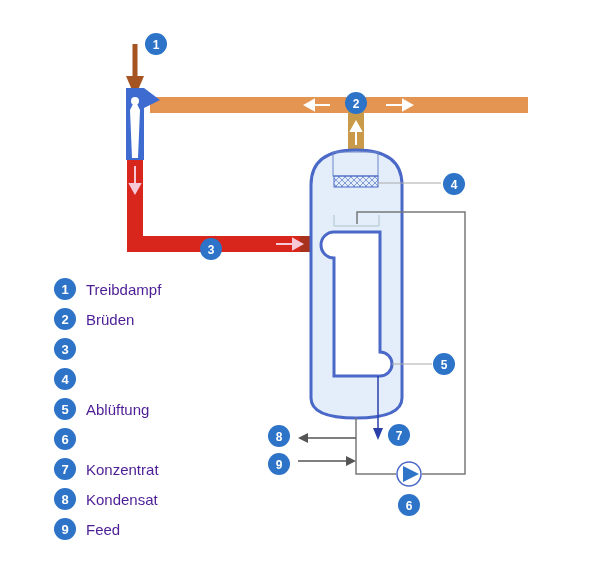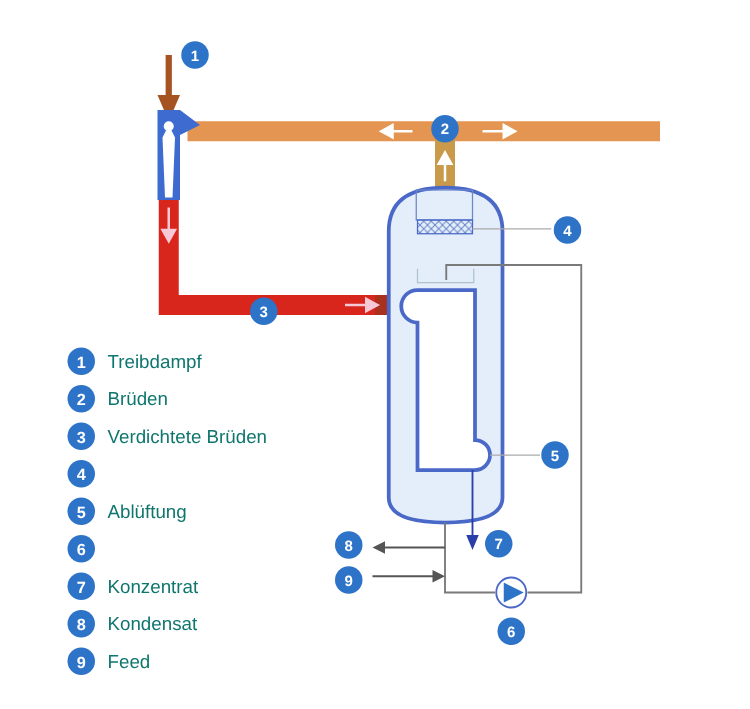--- a/index.html
+++ b/index.html
@@ -5,21 +5,21 @@
   html, body { margin: 0; padding: 0; background: #ffffff; }
   body { width: 600px; height: 567px; position: relative; overflow: hidden;
          font-family: "Liberation Sans", "DejaVu Sans", sans-serif; }
   #diagram { position: absolute; left: 0; top: 0; }
   .badge-text { font-family: "Liberation Sans", sans-serif; font-size: 12px; fill: #ffffff; font-weight: bold; }
   .legend { position: absolute; left: 54px; top: 274px; }
   .legend-item { display: flex; align-items: center; height: 30px; }
   .legend-badge { width: 22px; height: 22px; border-radius: 50%; background: #2d73c8;
                   color: #fff; font-size: 13px; display: flex; align-items: center; justify-content: center;
                   font-weight: bold; }
-  .legend-label { margin-left: 10px; font-size: 15px; color: #0f766e; text-align: center; }
+  .legend-label { margin-left: 10px; font-size: 15px; color: #4c1d95; text-align: center; }
 </style>
 </head>
 <body>
 
 <svg id="diagram" width="600" height="567" viewBox="0 0 600 567">
   <defs>
     <pattern id="hatch" width="6" height="6" patternUnits="userSpaceOnUse">
       <path d="M0,6 L6,0 M0,0 L6,6" stroke="#6b86c9" stroke-width="0.8"></path>
     </pattern>
   </defs>
@@ -139,21 +139,20 @@
   <div class="legend-item">
       <span class="legend-badge">1</span>
       <span class="legend-label">Treibdampf</span>
     </div>
   <div class="legend-item">
       <span class="legend-badge">2</span>
       <span class="legend-label">Brüden</span>
     </div>
   <div class="legend-item">
       <span class="legend-badge">3</span>
-      <span class="legend-label">Verdichtete Brüden</span>
     </div>
   <div class="legend-item">
       <span class="legend-badge">4</span>
     </div>
   <div class="legend-item">
       <span class="legend-badge">5</span>
       <span class="legend-label">Ablüftung</span>
     </div>
   <div class="legend-item">
       <span class="legend-badge">6</span>

